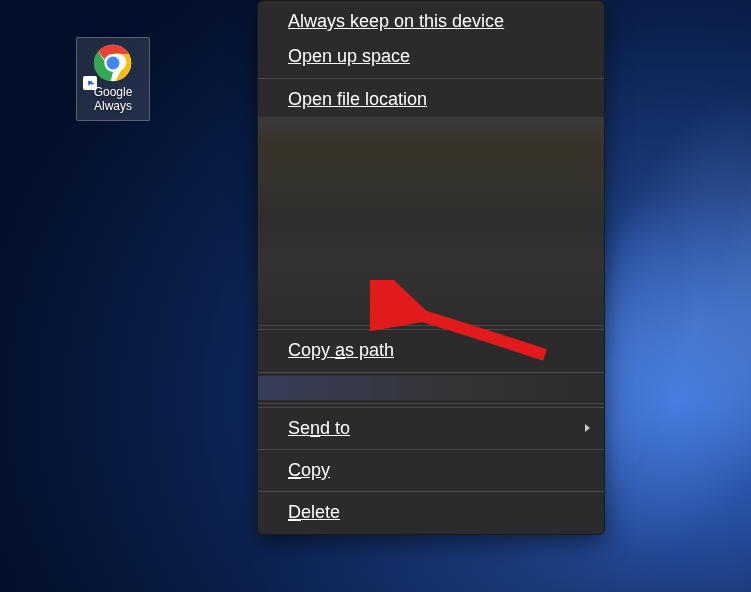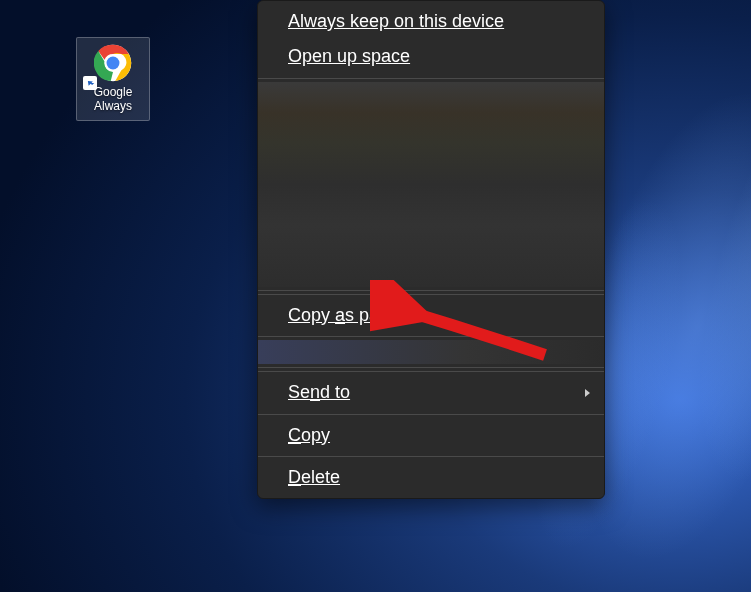--- a/index.html
+++ b/index.html
@@ -150,20 +150,21 @@
   <div class="icon-label">
     <span>Google</span><br>
     <span>Always</span>
   </div>
 </div>
 
 <div class="context-menu" id="ctx">
     <div class="menu-item">Always keep on this device</div>
     <div class="menu-item">Open up space</div>
     <div class="menu-sep"></div>
+    <div class="menu-item">Open file location</div>
     <div class="menu-blur"></div>
     <div class="menu-sep"></div>
     <div class="menu-sep"></div>
     <div class="menu-item">Copy <span class="underline">a</span>s path</div>
     <div class="menu-sep"></div>
     <div class="menu-blur small"></div>
     <div class="menu-sep"></div>
     <div class="menu-sep"></div>
     <div class="menu-item has-submenu">Se<span class="underline">n</span>d to</div>
     <div class="menu-sep"></div>

